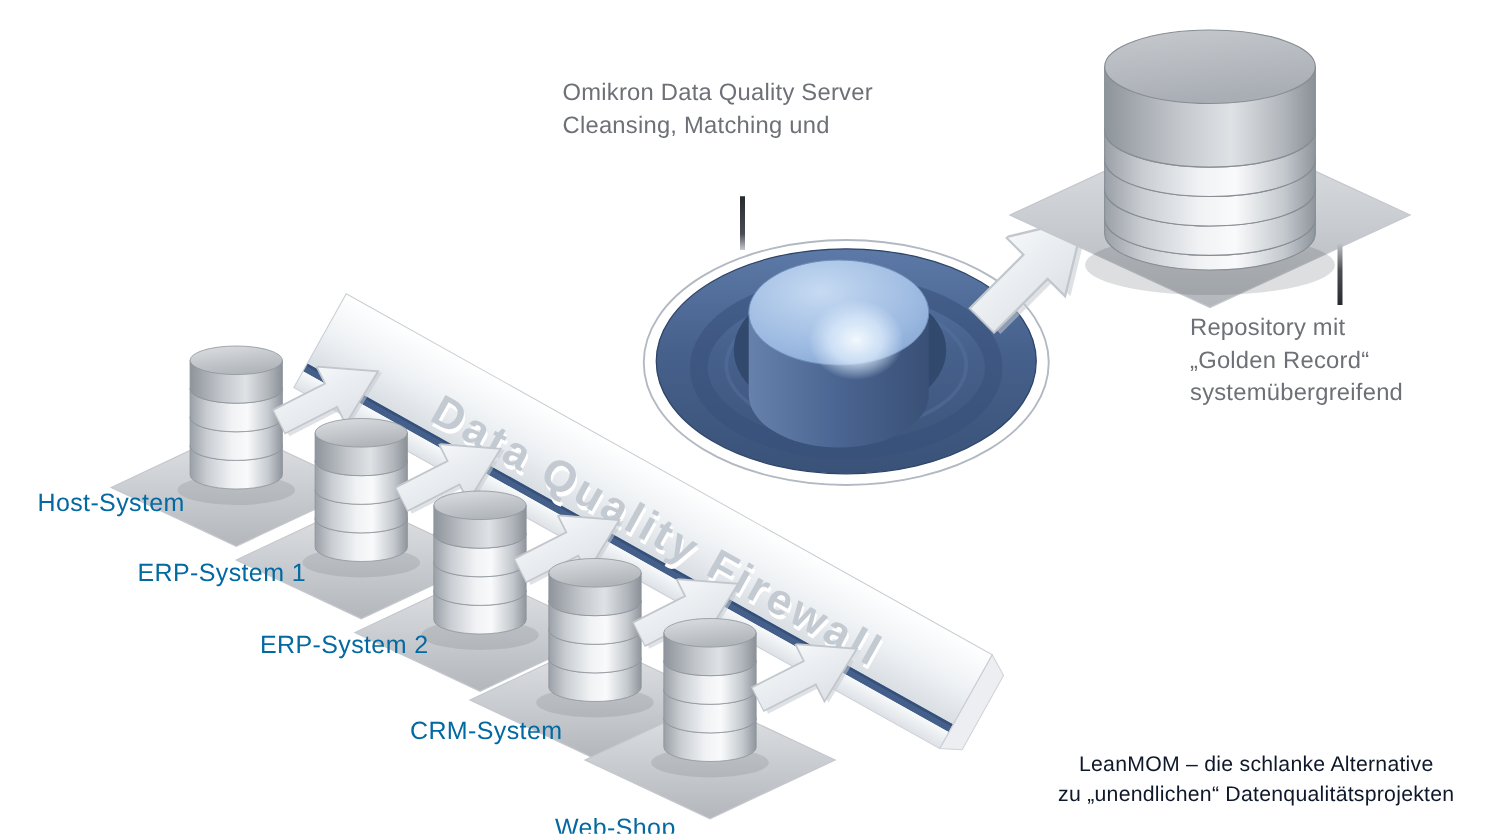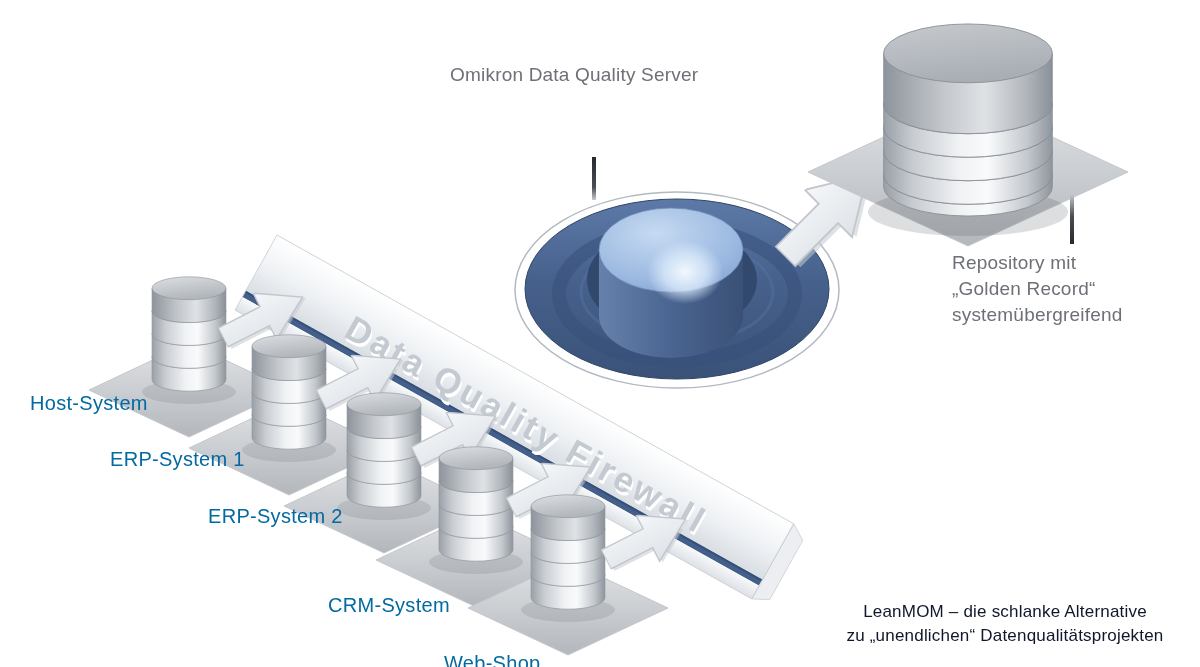--- a/index.html
+++ b/index.html
@@ -216,26 +216,27 @@
     <ellipse cx="968" cy="212" rx="100" ry="24" fill="#444a50" opacity=".18"></ellipse>
     <use href="#dbBig" x="870" y="22" width="196" height="196"></use>
   </g>
 
   <rect x="592" y="157" width="4" height="43" fill="url(#tickTop)"></rect>
   <rect x="1070" y="194" width="4" height="50" fill="url(#tickBot)"></rect>
 </svg>
 
 <div class="annot" style="left:450px;top:62px;width:300px;">
   <div>Omikron Data Quality Server</div>
+  <div>Cleansing, Matching und</div>
 </div>
 
 <div class="lbl" style="left:30px;top:392px;">Host-System</div>
 <div class="lbl" style="left:110px;top:448px;">ERP-System 1</div>
 <div class="lbl" style="left:208px;top:505px;">ERP-System 2</div>
-<div class="lbl" style="left:328px;top:594px;text-align:center;">CRM-System</div>
+<div class="lbl" style="left:328px;top:574px;text-align:center;">CRM-System</div>
 <div class="lbl" style="left:444px;top:618px;margin-top:34px;">Web-Shop</div>
 
 <div class="annot" style="left:952px;top:250px;width:240px;">
   <div>Repository mit</div>
   <div>„Golden Record“</div>
   <div>systemübergreifend</div>
 </div>
 
 <div class="footer-note" style="left:840px;top:600px;width:330px;">
   <div>LeanMOM – die schlanke Alternative</div>

